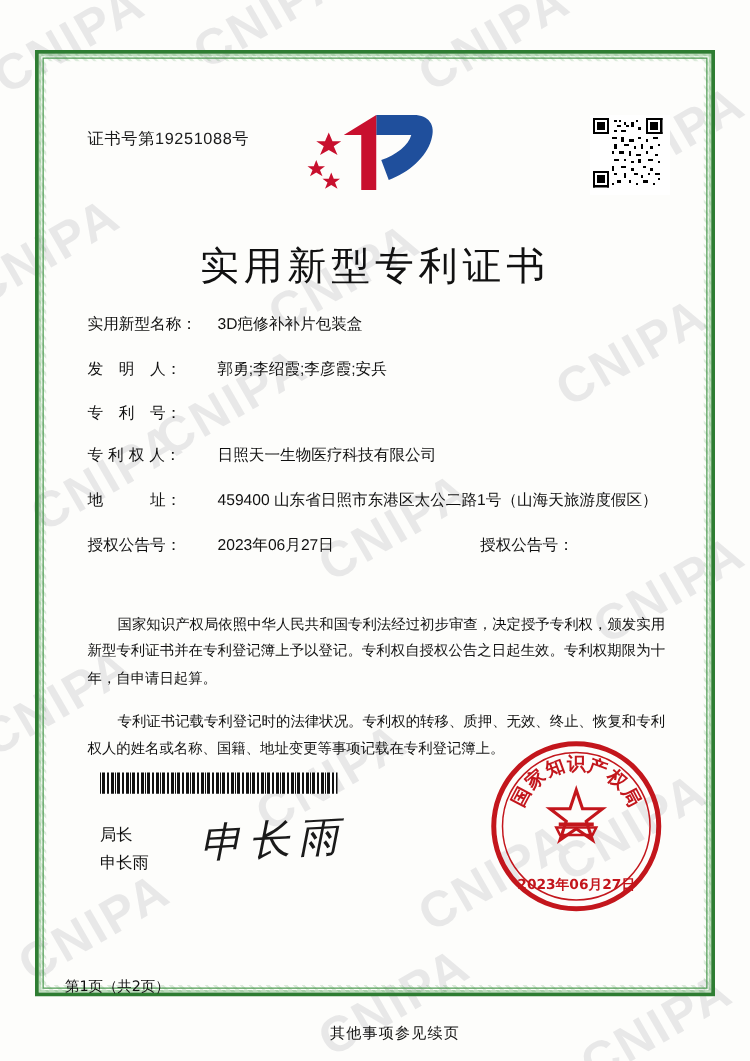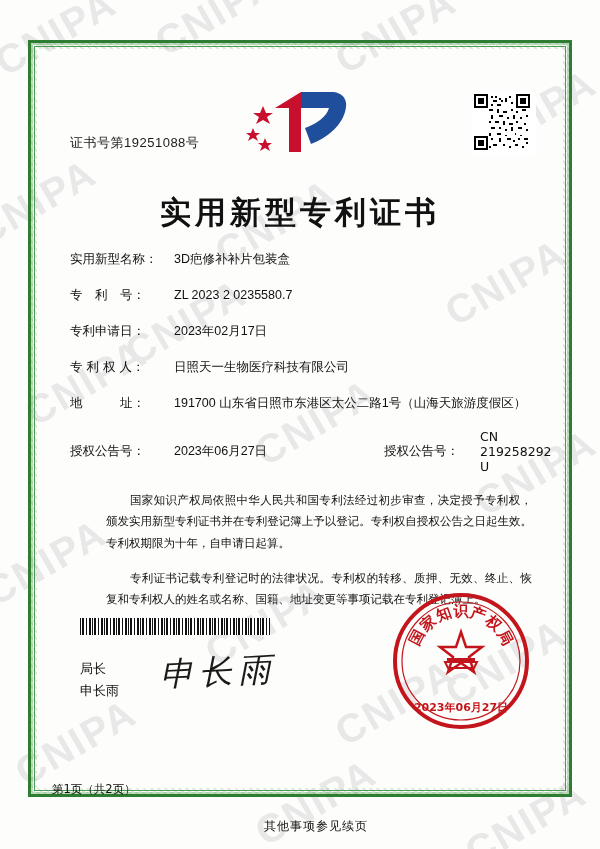--- a/index.html
+++ b/index.html
@@ -80,21 +80,20 @@
 
   
   .cert-no {
     position: absolute;
     left: 18px;
     top: 32px;
     font-size: 13px;
     color: #1a1a1a;
     letter-spacing: 0.5px;
     white-space: nowrap;
-    margin-top: 32px;
   }
   .emblem {
     position: absolute;
     left: 50%;
     top: 18px;
     transform: translateX(-50%);
     width: 110px;
     height: 72px;
   }
   .qr {
@@ -107,21 +106,21 @@
     padding: 2px;
   }
 
   .title {
     position: absolute;
     left: 0;
     right: 0;
     top: 122px;
     text-align: center;
     font-size: 31px;
-    font-weight: bold;
+    font-weight: normal;
     letter-spacing: 4px;
     color: #111;
     font-family: "DejaVu Sans", sans-serif;
   }
 
   .fields {
     position: absolute;
     left: 18px;
     right: 14px;
     top: 180px;
@@ -162,21 +161,20 @@
   .paras {
     position: absolute;
     left: 18px;
     right: 16px;
     top: 420px;
     font-size: 11.5px;
     line-height: 1.85;
     color: #111;
     font-family: Liberation Mono, monospace;
     text-align: justify;
-    margin-left: 36px;
   }
   .paras p {
     margin: 0 0 14px 0;
     text-indent: 24px;
   }
 
   .barcode {
     position: absolute;
     left: 28px;
     top: 548px;
@@ -360,40 +358,38 @@
     </div>
 
     <div class="title">实用新型专利证书</div>
 
     <div class="fields">
       <div class="field-row">
         <div class="field-label">实用新型名称：</div>
         <div class="field-value">3D疤修补补片包装盒</div>
       </div>
       <div class="field-row">
+        <div class="field-label">发　明　人：</div>
+        <div class="field-value">郭勇;李绍霞;李彦霞;安兵</div>
+      </div>
+      <div class="field-row">
         <div class="field-label">专　利　号：</div>
-        <div class="field-value">ZL 2023 2 0235580.7</div>
-      </div>
-      <div class="field-row">
-        <div class="field-label">专利申请日：</div>
-        <div class="field-value">2023年02月17日</div>
       </div>
       <div class="field-row">
         <div class="field-label">专 利 权 人：</div>
         <div class="field-value">日照天一生物医疗科技有限公司</div>
       </div>
       <div class="field-row">
         <div class="field-label">地　　　址：</div>
-        <div class="field-value">191700 山东省日照市东港区太公二路1号（山海天旅游度假区）</div>
+        <div class="field-value">459400 山东省日照市东港区太公二路1号（山海天旅游度假区）</div>
       </div>
       <div class="field-row two-col">
         <div class="field-label">授权公告号：</div>
         <div class="field-value">2023年06月27日</div>
         <div class="sec-label">授权公告号：</div>
-        <div class="sec-value">CN 219258292 U</div>
       </div>
     </div>
 
     <div class="paras">
       <p>国家知识产权局依照中华人民共和国专利法经过初步审查，决定授予专利权，颁发实用新型专利证书并在专利登记簿上予以登记。专利权自授权公告之日起生效。专利权期限为十年，自申请日起算。</p>
       <p>专利证书记载专利登记时的法律状况。专利权的转移、质押、无效、终止、恢复和专利权人的姓名或名称、国籍、地址变更等事项记载在专利登记簿上。</p>
     </div>
 
     <div class="barcode"></div>
 

